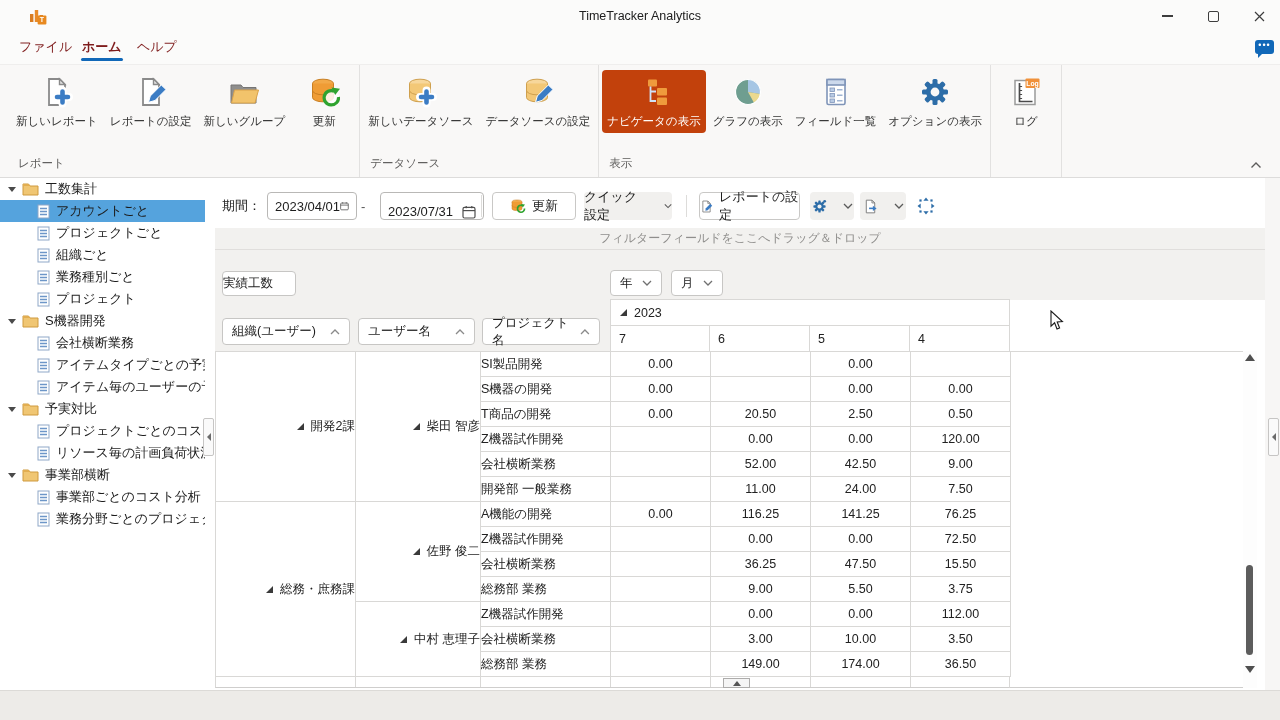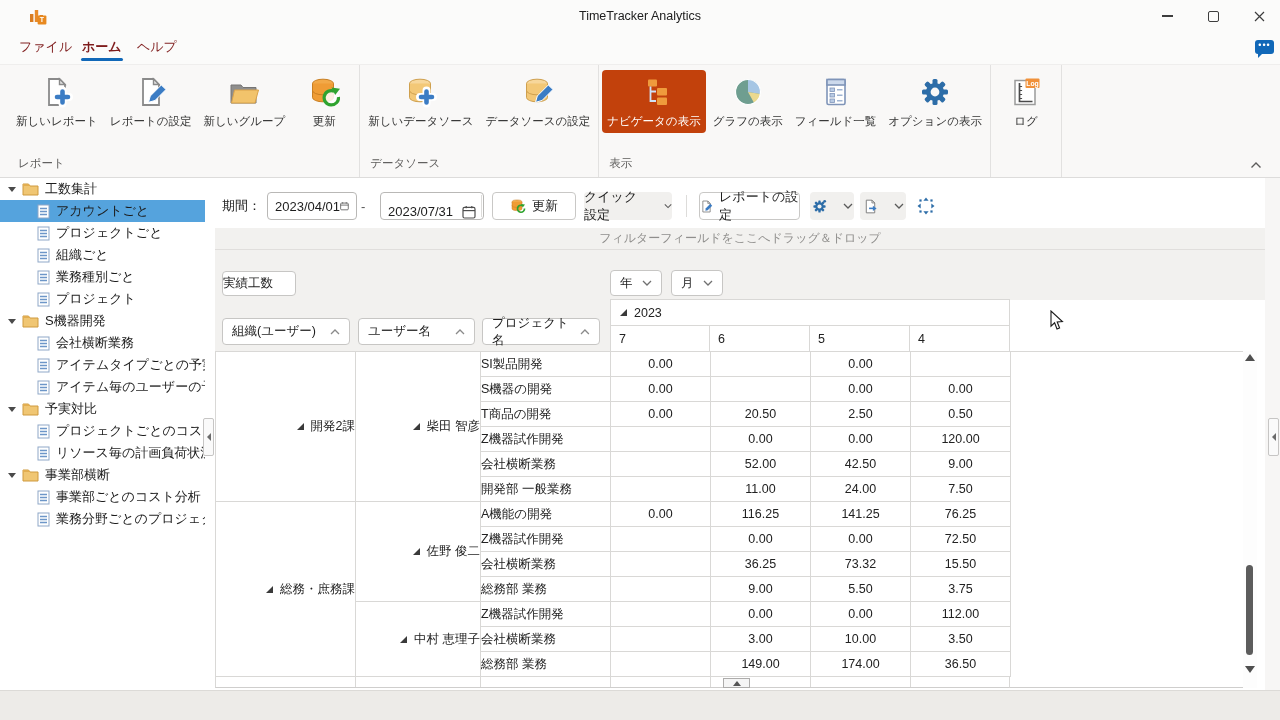--- a/index.html
+++ b/index.html
@@ -672,21 +672,21 @@
             <td class="project-cell">Z機器試作開発</td>
             <td class="value-cell"></td>
             <td class="value-cell">0.00</td>
             <td class="value-cell">0.00</td>
             <td class="value-cell">72.50</td>
           </tr>
           <tr>
             <td class="project-cell">会社横断業務</td>
             <td class="value-cell"></td>
             <td class="value-cell">36.25</td>
-            <td class="value-cell">73.32</td>
+            <td class="value-cell">47.50</td>
             <td class="value-cell">15.50</td>
           </tr>
           <tr>
             <td class="project-cell">総務部 業務</td>
             <td class="value-cell"></td>
             <td class="value-cell">9.00</td>
             <td class="value-cell">5.50</td>
             <td class="value-cell">3.75</td>
           </tr>
           <tr>

